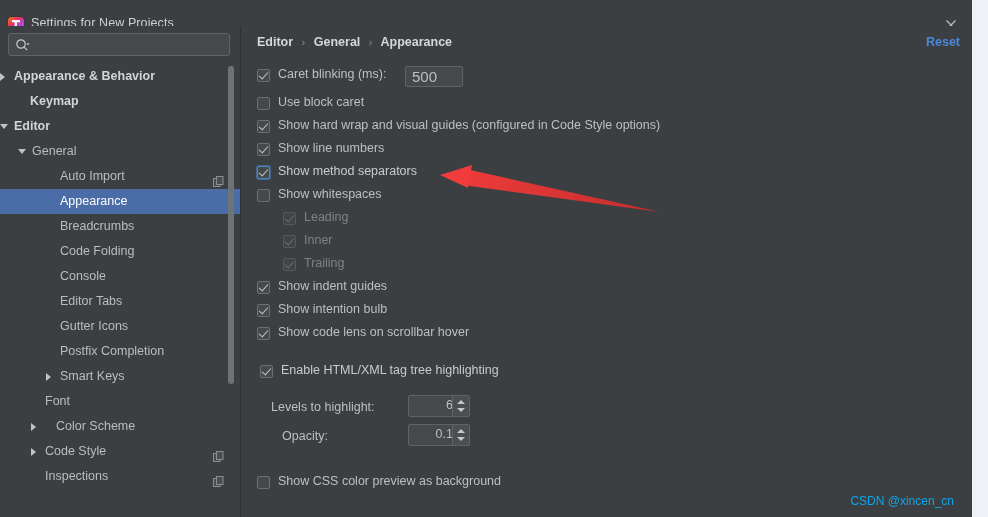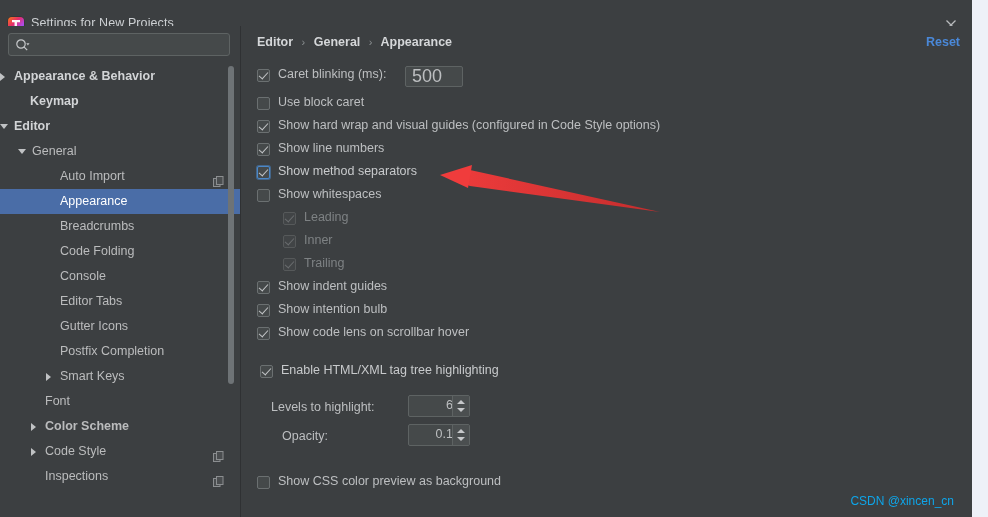--- a/index.html
+++ b/index.html
@@ -236,21 +236,21 @@
 
   
   .field {
     position: absolute;
     box-sizing: border-box;
     background: #45494a;
     border: 1px solid #5e6363;
     border-radius: 2px;
     color: #bdbfc1;
     font-family: "Liberation Sans", sans-serif;
-    font-size: 18px;
+    font-size: 15px;
     padding: 0 6px;
     outline: none;
   }
 
   
   .spinner {
     position: absolute;
     width: 62px; height: 22px;
     box-sizing: border-box;
     background: #45494a;
@@ -389,21 +389,21 @@
         </div>
         <div class="tree-row">
           <div class="twisty collapsed" style="left: 46px;"></div>
           <span class="label" style="left: 60px;">Smart Keys</span>
         </div>
         <div class="tree-row">
           <span class="label" style="left: 45px;">Font</span>
         </div>
         <div class="tree-row">
           <div class="twisty collapsed" style="left: 31px;"></div>
-          <span class="label" style="left: 45px; font-weight: bold;">Color Scheme</span>
+          <span class="label" style="left: 56px;">Color Scheme</span>
         </div>
         <div class="tree-row">
           <div class="twisty collapsed" style="left: 31px;"></div>
           <span class="label" style="left: 45px;">Code Style</span>
           <span class="copy-icon"><svg width="11" height="11" viewBox="0 0 11 11">
               <rect x="0.5" y="2.5" width="6.5" height="8" fill="#4a4d4f" stroke="#8b8e90" stroke-width="1"></rect>
               <rect x="3.5" y="0.5" width="6.5" height="8" fill="#4a4d4f" stroke="#8b8e90" stroke-width="1"></rect>
             </svg></span>
         </div>
         <div class="tree-row">

